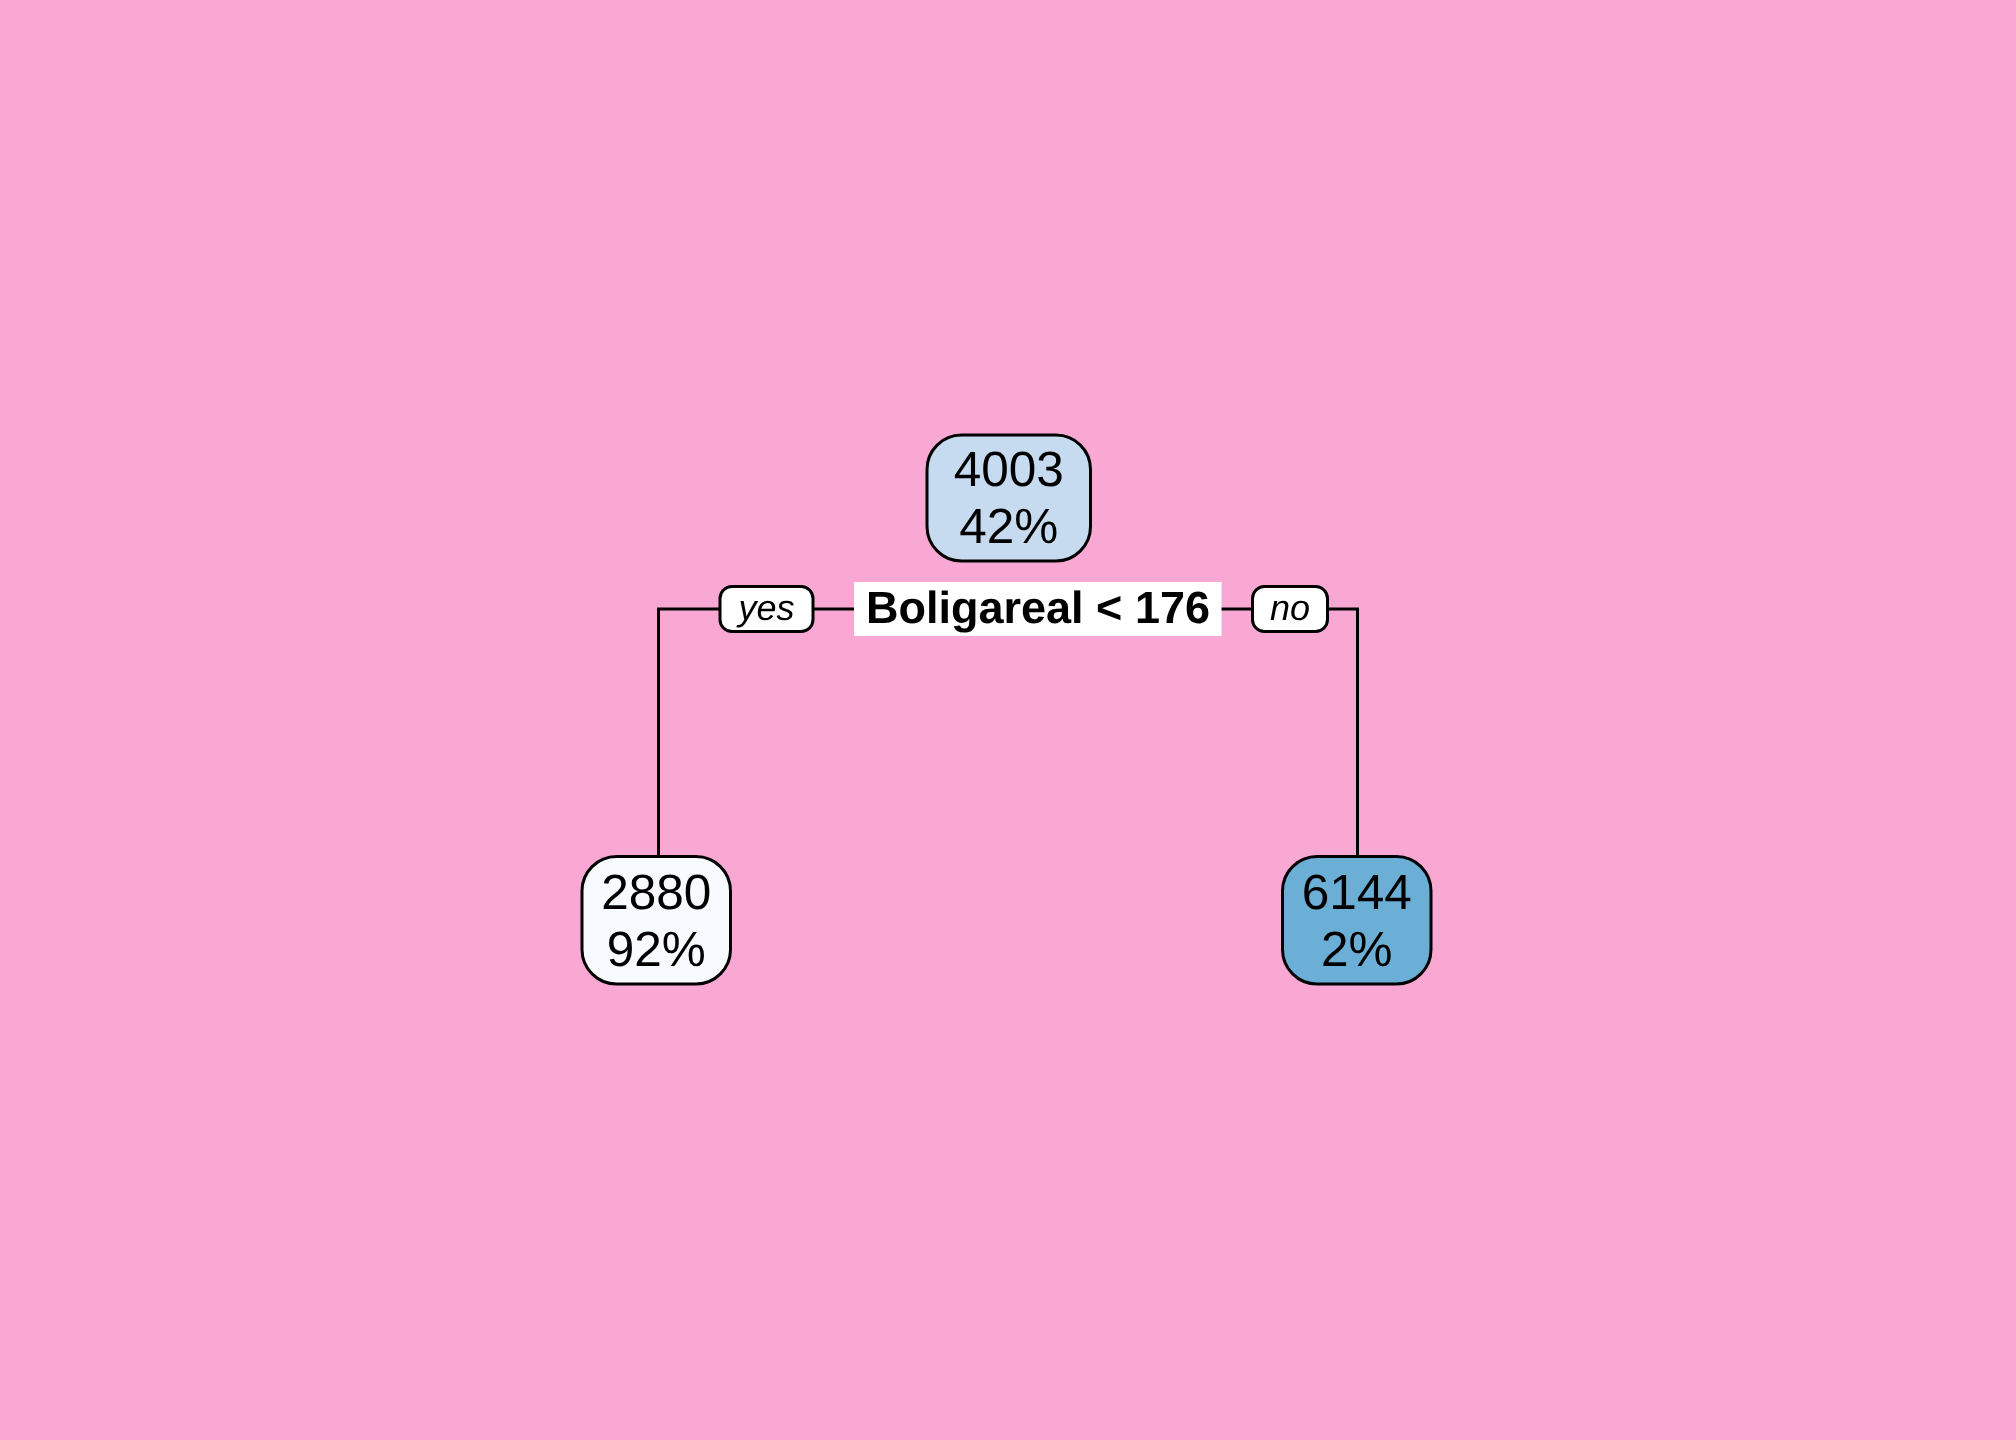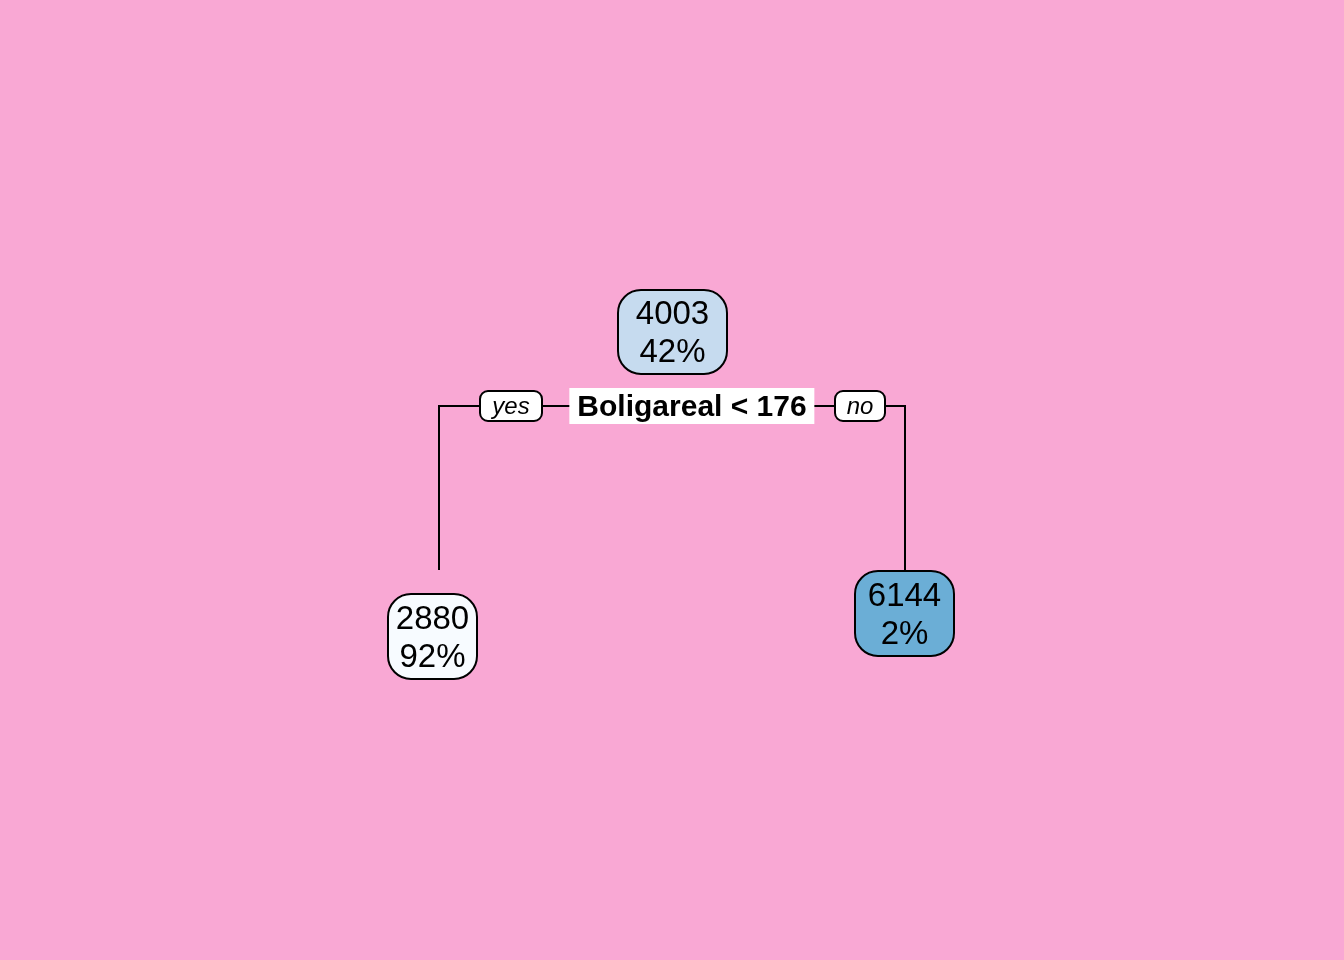--- a/index.html
+++ b/index.html
@@ -26,21 +26,21 @@
     border-radius: 24px;
     display: flex;
     flex-direction: column;
     align-items: center;
     justify-content: center;
     font-size: 33px;
     line-height: 38px;
     text-align: center;
   }
   .node-root  { left: 617px; top: 289px; width: 111px; height: 86px; }
-  .node-left  { left: 387px; top: 593px; width: 91px; height: 87px; }
+  .node-left  { left: 387px; top: 570px; width: 101px; height: 87px; }
   .node-right { left: 854px; top: 570px; width: 101px; height: 87px; }
   .split-label {
     position: absolute;
     left: 672px;
     top: 388px;
     transform: translateX(-50%);
     font-size: 30px;
     font-weight: bold;
     line-height: 36px;
     padding: 0 8px;

